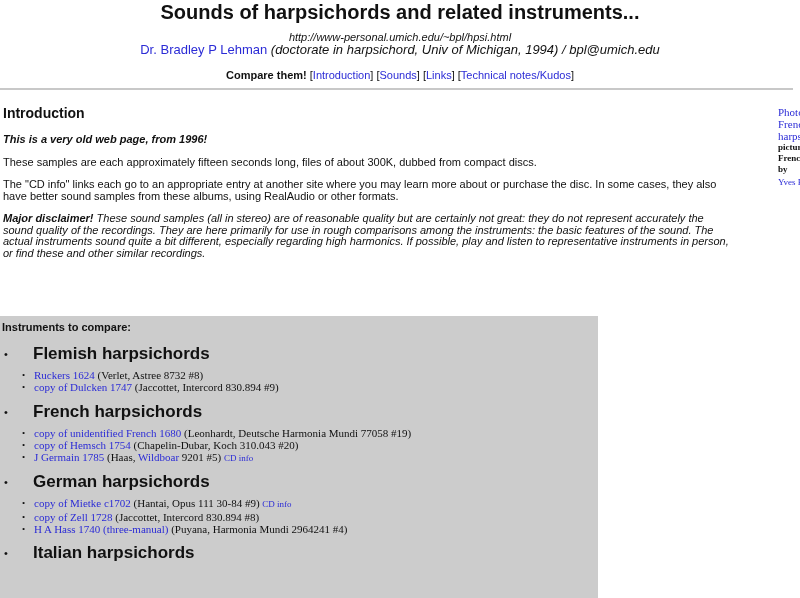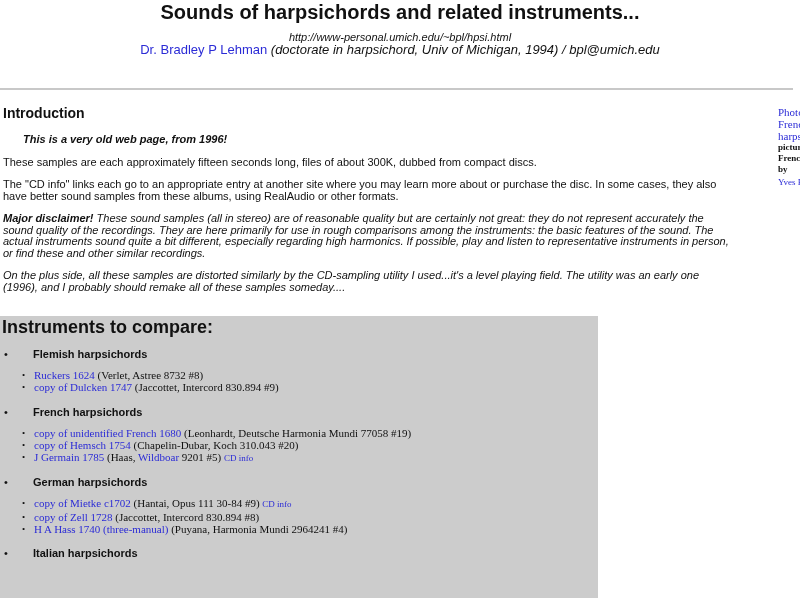--- a/index.html
+++ b/index.html
@@ -16,64 +16,70 @@
     .compare { font-size: 11px; margin-top: 13px; line-height: 14px; }
     .compare b { font-weight: bold; }
     hr.sep { position: absolute; left: 0; top: 88px; width: 793px; height: 0; border: 0; border-top: 2px solid #c8c8c8; margin: 0; }
     .sidebar { position: absolute; left: 778px; top: 106px; width: 60px; font-size: 11px; line-height: 12px; font-family: Liberation Serif, serif; }
     .sidebar .photo-link { display: block; }
     .sidebar .pictured { font-size: 9px; font-weight: bold; line-height: 11px; }
     .sidebar .maker { font-size: 9px; line-height: 11px; }
     .main { position: absolute; left: 3px; top: 104px; width: 730px; }
     h2.intro { font-size: 14px; margin: 0; font-weight: bold; line-height: 18px; }
     p { margin: 0; line-height: 11.5px; font-size: 11px; }
-    .p-old { margin-top: 12px; font-style: italic; font-weight: bold; margin-left: 20px; }
+    .p-old { margin-top: 12px; font-style: italic; font-weight: bold; }
     .p-samples { margin-top: 11px; }
     .p-cd { margin-top: 11px; }
     .p-disc { margin-top: 11px; font-style: italic; }
     .p-disc b { font-style: italic; }
     .p-plus { margin-top: 11px; font-style: italic; }
     .gray { position: absolute; left: 0; top: 316px; width: 598px; height: 290px; background: #cccccc; }
-    .gray h3 { font-size: 18px; margin: 0; padding: 2px 0 0 2px; font-weight: bold; line-height: 18px; }
+    .gray h3 { font-size: 11px; margin: 0; padding: 2px 0 0 2px; font-weight: bold; line-height: 18px; }
     ul.cats { list-style: none; margin: 0; padding: 0; }
     ul.cats > li { position: relative; padding-left: 17px; margin-top: 11px; }
     ul.cats > li::before { content: "•"; position: absolute; left: 4px; top: 0; font-size: 11px; line-height: 14px; }
-    .cat-name { font-weight: bold; font-size: 11px; line-height: 14px; display: block; padding-left: 16px; }
+    .cat-name { font-weight: bold; font-size: 17px; line-height: 14px; display: block; padding-left: 16px; }
     ul.items { list-style: none; margin: 8px 0 0 0; padding: 0; }
     ul.items > li { position: relative; padding-left: 17px; font-size: 11px; line-height: 12.3px; font-family: Liberation Serif, serif; }
     ul.items > li::before { content: "•"; position: absolute; left: 5px; top: 0; font-size: 9px; }
     .cdinfo { font-size: 9px; }
   </style>
 </head>
 <body>
 
 <div class="header">
   <h1 class="title">Sounds of harpsichords and related instruments...</h1>
   <div class="url">http://www-personal.umich.edu/~bpl/hpsi.html</div>
   <div class="author">
     <a href="#">Dr. Bradley P Lehman</a>
     <span class="aff">(doctorate in harpsichord, Univ of Michigan, 1994) / bpl@umich.edu</span>
+  </div>
+  <div class="compare">
+    <b>Compare them!</b>
+    [<a href="#">Introduction</a>]
+    [<a href="#">Sounds</a>]
+    [<a href="#">Links</a>]
+    [<a href="#">Technical notes/Kudos</a>]
   </div>
 </div>
 
 <hr class="sep">
 
 <div class="sidebar">
   <a href="#" class="photo-link">Photo of a French harpsichord</a>
   <div class="pictured">pictured: French double by</div>
   <a href="#" class="maker">Yves Beaupre</a>
 </div>
 
 <div class="main">
   <h2 class="intro">Introduction</h2>
   <p class="p-old">This is a very old web page, from 1996!</p>
   <p class="p-samples">These samples are each approximately fifteen seconds long, files of about 300K, dubbed from compact discs.</p>
   <p class="p-cd">The "CD info" links each go to an appropriate entry at another site where you may learn more about or purchase the disc. In some cases, they also have better sound samples from these albums, using RealAudio or other formats.</p>
   <p class="p-disc"><b>Major disclaimer!</b><span> These sound samples (all in stereo) are of reasonable quality but are certainly not great: they do not represent accurately the sound quality of the recordings. They are here primarily for use in rough comparisons among the instruments: the basic features of the sound. The actual instruments sound quite a bit different, especially regarding high harmonics. If possible, play and listen to representative instruments in person, or find these and other similar recordings.</span></p>
-  <p class="p-plus">On the plus side, all these samples are distorted similarly by the CD-sampling utility I used...it's a level playing field. The utility was an early one (1996), and I probably should remake all of these samples someday....</p>
 </div>
 
 <div class="gray">
   <h3>Instruments to compare:</h3>
   <ul class="cats">
     <li>
       <span class="cat-name">Flemish harpsichords</span>
       <ul class="items">
         <li><a href="#">Ruckers 1624</a><span> (Verlet, Astree 8732 #8)</span></li>
         <li><a href="#">copy of Dulcken 1747</a><span> (Jaccottet, Intercord 830.894 #9)</span></li>

